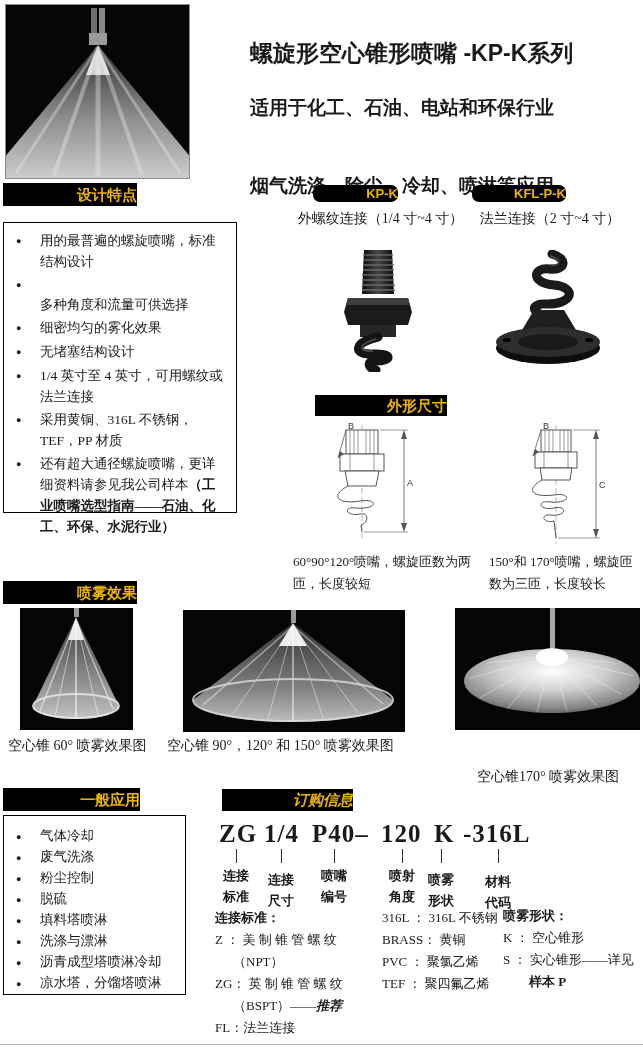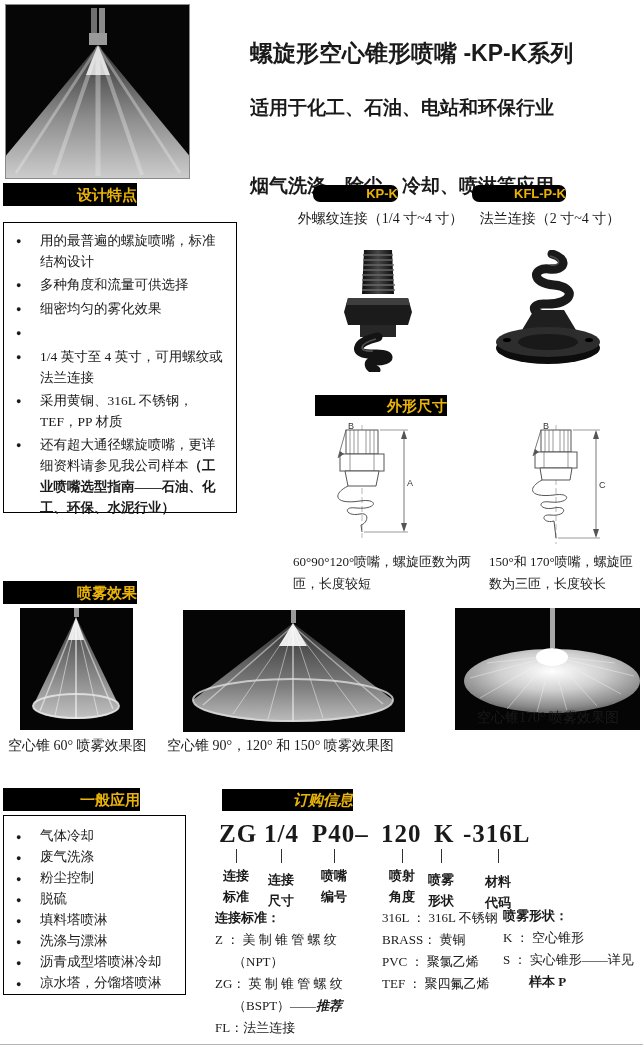--- a/index.html
+++ b/index.html
@@ -72,28 +72,29 @@
 
   <div class="bar bar-lg" style="left:3px; top:183px; width:134px;">设计特点</div>
   <div class="framebox" style="left:3px; top:222px; width:234px; height:291px;">
     <ul class="blist" style="padding:7px 6px 0 12px;">
       <li>
           <span class="dot">●</span>
           <div style="width:188px;">用的最普遍的螺旋喷嘴，标准结构设计</div>
         </li>
       <li>
           <span class="dot">●</span>
-          <div style="width:188px;">多种角度和流量可供选择</div>
+          <div style="width:188px;margin-top:20px;">多种角度和流量可供选择</div>
         </li>
       <li>
           <span class="dot">●</span>
           <div style="width:188px;">细密均匀的雾化效果</div>
         </li>
       <li>
           <span class="dot">●</span>
+          <div style="width:188px;">无堵塞结构设计</div>
         </li>
       <li>
           <span class="dot">●</span>
           <div style="width:188px;">1/4 英寸至 4 英寸，可用螺纹或法兰连接</div>
         </li>
       <li>
           <span class="dot">●</span>
           <div style="width:188px;">采用黄铜、316L 不锈钢，TEF，PP 材质</div>
         </li>
       <li>
@@ -281,21 +282,21 @@
       <path d="M97,48 L166,86"></path>
         <path d="M97,48 L179,68"></path>
         <path d="M97,48 L32,55"></path>
         <path d="M97,48 L160,55"></path>
     </g>
     <ellipse cx="97" cy="49" rx="16" ry="9" fill="#fff"></ellipse>
   </svg>
 
   <div class="abs caption14" style="left:8px; top:737px;">空心锥 60° 喷雾效果图</div>
   <div class="abs caption14" style="left:167px; top:737px;">空心锥 90°，120° 和 150° 喷雾效果图</div>
-  <div class="abs caption14" style="left:477px; top:709px;">空心锥170° 喷雾效果图</div>
+  <div class="abs caption14" style="left:477px; top:768px;">空心锥170° 喷雾效果图</div>
 
   <div class="bar bar-lg" style="left:3px; top:788px; width:137px;">一般应用</div>
   <div class="framebox" style="left:3px; top:815px; width:183px; height:180px;">
     <ul class="blist" style="padding:10px 4px 0 12px;">
       <li style="line-height:20px; margin-bottom:0;">
           <span class="dot">●</span>
           <div>气体冷却</div>
         </li>
       <li style="line-height:20px; margin-bottom:0;">
           <span class="dot">●</span>

